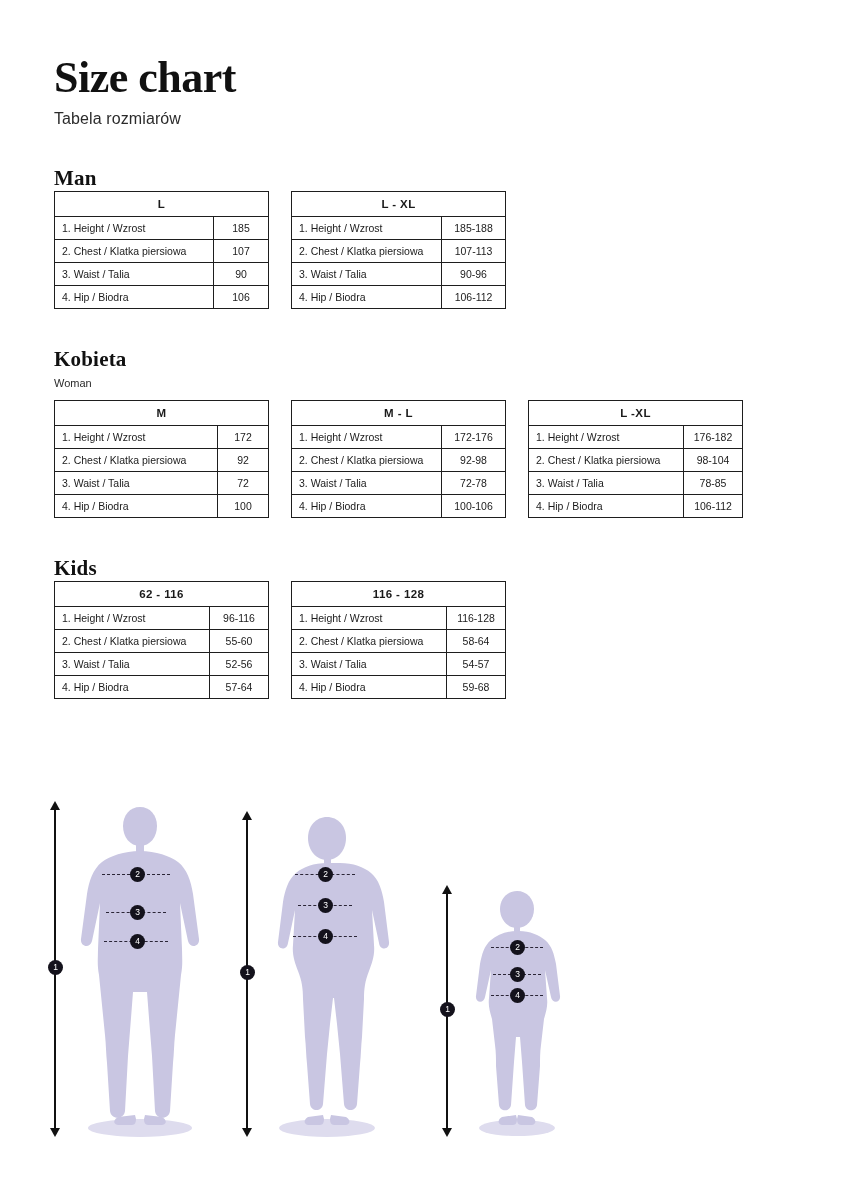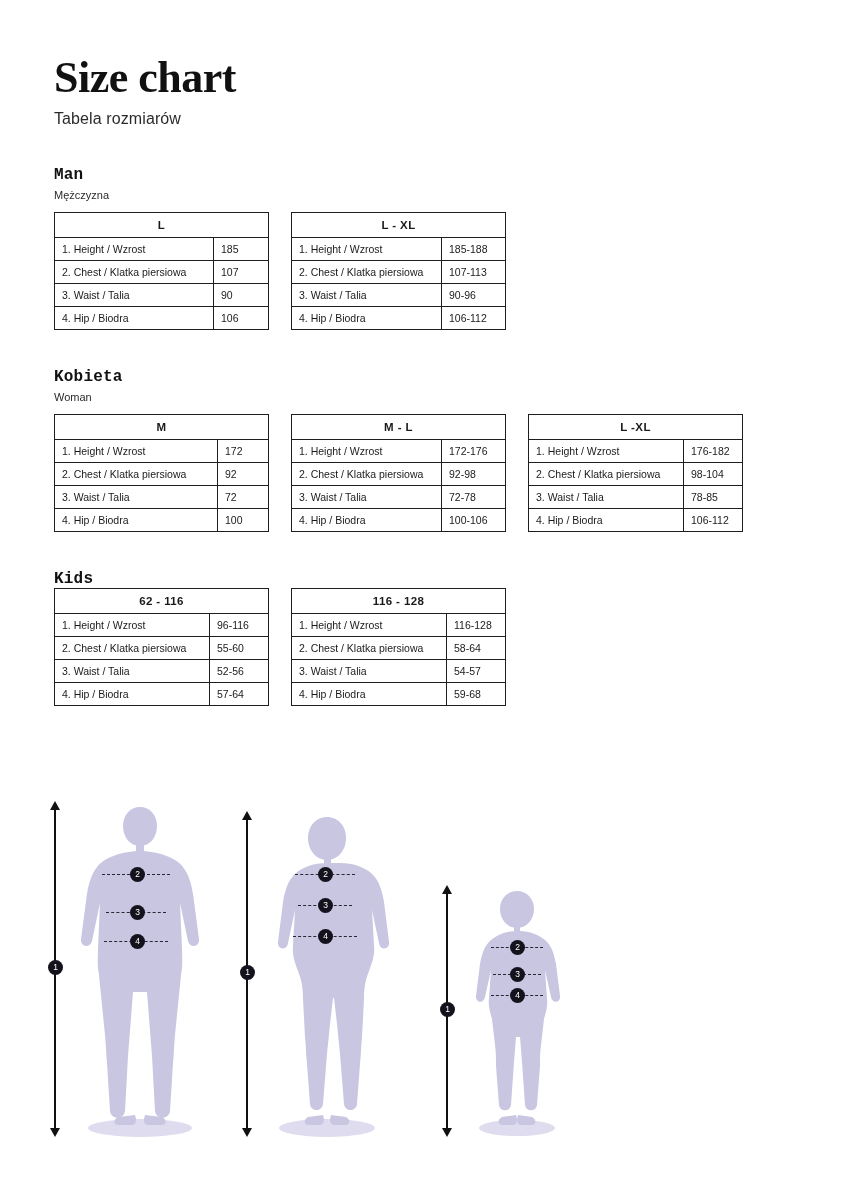--- a/index.html
+++ b/index.html
@@ -35,22 +35,22 @@
     font-size: 16px;
     color: #2b2b2b;
     margin-top: 10px;
     letter-spacing: 0.1px;
   }
 
   .section {
     margin-top: 38px;
   }
   .section-head {
-    font-family: Liberation Mono, monospace;
-    font-size: 16px;
+    font-family: Liberation Serif, serif;
+    font-size: 21px;
     font-weight: bold;
     color: #111;
     letter-spacing: 0.2px;
   }
   .section-sub {
     font-size: 11px;
     color: #2b2b2b;
     margin-top: 5px;
     margin-bottom: 11px;
   }
@@ -78,20 +78,21 @@
     border: 1px solid #1e1e1e;
     padding: 5px 7px;
     height: 22px;
     color: #1a1a1a;
     white-space: nowrap;
   }
   table.size-table td.label {
     text-align: left;
   }
   table.size-table td.value {
+    text-align: center;
   }
 
   
   .t-man-l { width: 214px; }
   .t-man-l col.c1 { width: 159px; }
   .t-man-l col.c2 { width: 55px; }
 
   .t-man-lxl { width: 214px; padding-left: 22px; }
   .t-man-lxl col.c1 { width: 150px; }
   .t-man-lxl col.c2 { width: 64px; }
@@ -178,21 +179,20 @@
 </head>
 <body>
 
 <div class="page">
 
   <h1 class="title">Size chart</h1>
   <div class="subtitle">Tabela rozmiarów</div>
 
   <div class="section">
     <div class="section-head">Man</div>
-    <div class="section-sub">Mężczyzna</div>
     <div class="tables-row">
 
       <table class="size-table t-man-l">
         <colgroup>
             <col class="c1">
             <col class="c2">
           </colgroup>
         <thead>
           <tr>
               <th class="tbl-title" colspan="2">L</th>

